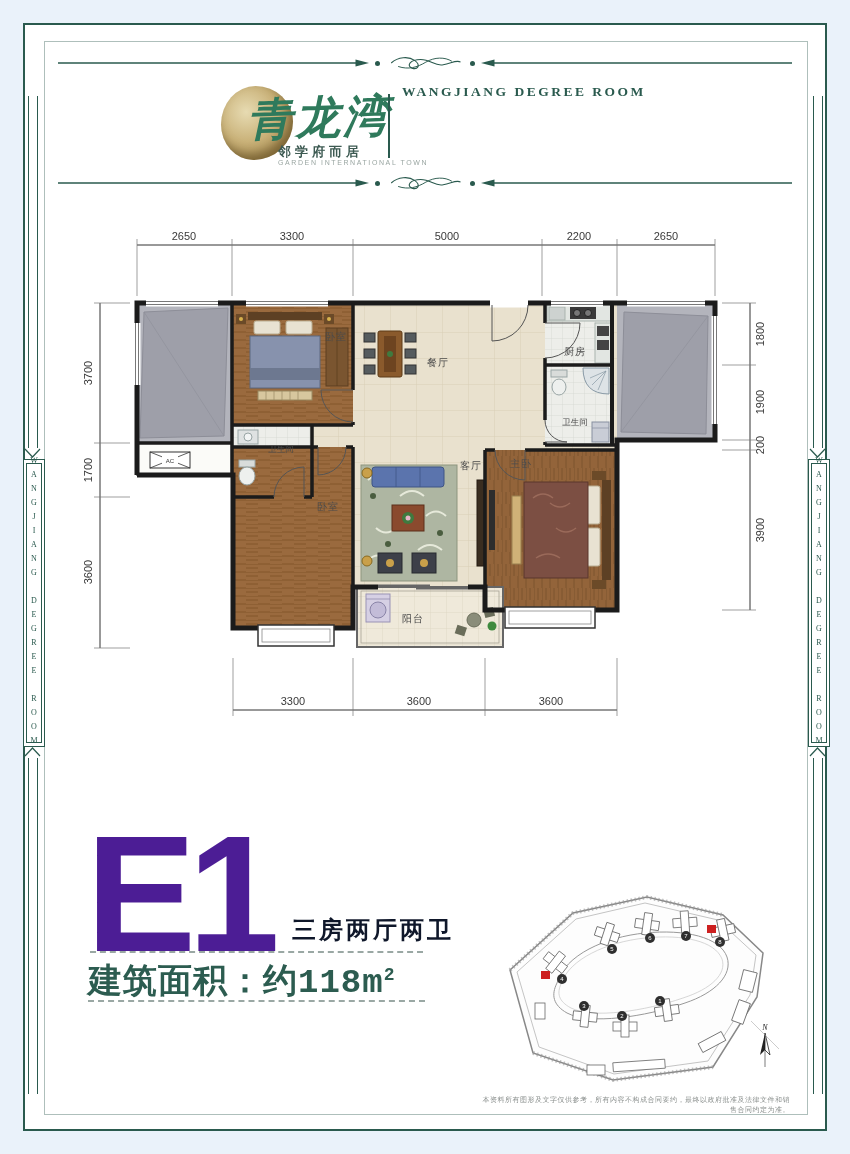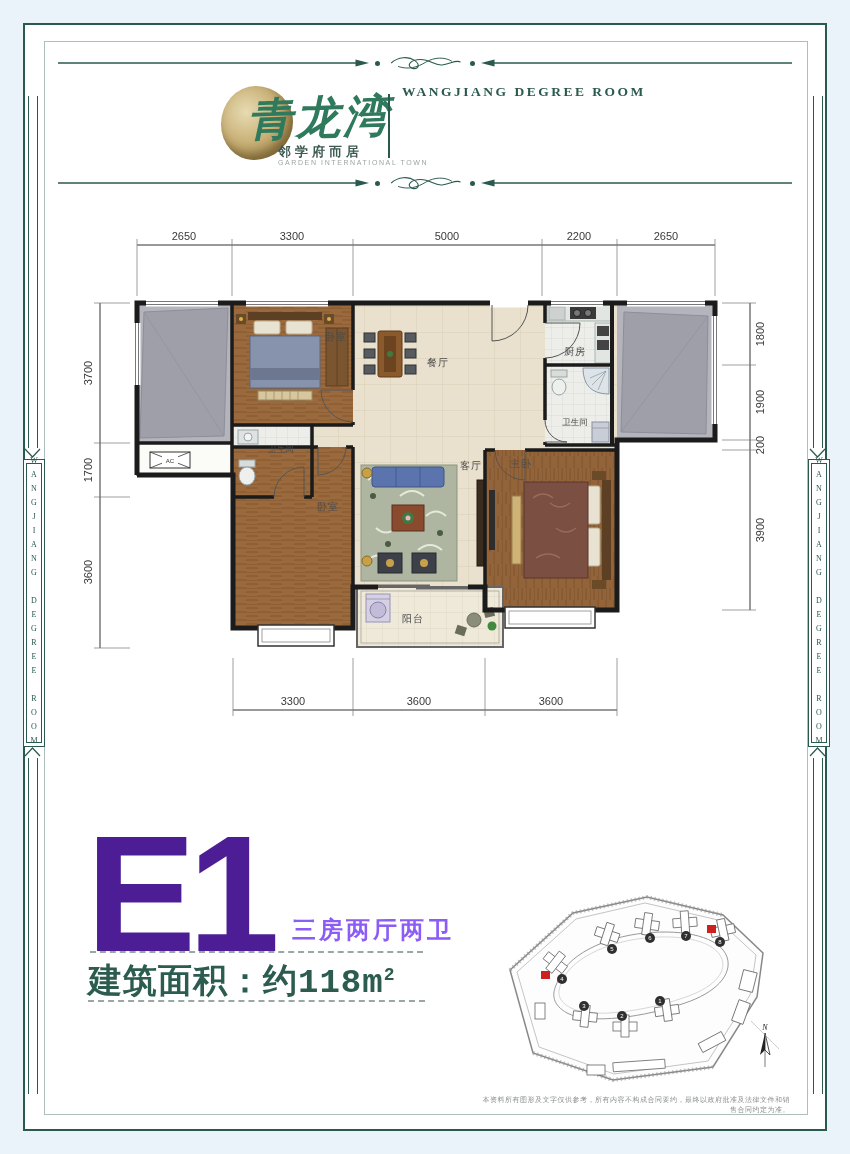--- a/index.html
+++ b/index.html
@@ -31,21 +31,21 @@
   .logoR-en{position:absolute;left:402px;top:84px;width:240px;text-align:center;font-family:"Liberation Serif",serif;
     font-weight:bold;font-size:13.5px;letter-spacing:2.5px;color:#2a5a4e;white-space:nowrap;}
   .logoR-cn{position:absolute;left:400px;top:96px;width:244px;text-align:center;font-size:49px;font-weight:bold;
     color:#2e6b57;letter-spacing:8px;white-space:nowrap;}
   .logoR-tag{position:absolute;left:400px;top:151px;width:244px;text-align:center;font-size:12.5px;font-weight:bold;
     letter-spacing:6px;color:#2e6b57;white-space:nowrap;}
 
   
   .unit-code{position:absolute;left:86px;top:812px;font-size:165px;line-height:1;font-weight:bold;
     letter-spacing:-8px;color:#4c1d95;}
-  .unit-layout{position:absolute;left:292px;top:914px;font-size:24px;font-weight:bold;letter-spacing:3px;color:#8b5cf6;}
+  .unit-layout{position:absolute;left:292px;top:914px;font-size:24px;font-weight:bold;letter-spacing:3px;color:#0f172a;}
   .dash1{position:absolute;left:90px;top:951px;width:333px;border-top:2px dashed #9aa8a4;}
   .dash2{position:absolute;left:88px;top:1000px;width:337px;border-top:2px dashed #9aa8a4;}
   .unit-area{position:absolute;left:88px;top:958px;font-size:34px;font-weight:bold;color:#2c5c50;letter-spacing:1px;font-family:Liberation Mono, monospace;}
   .unit-area sup{font-size:18px;vertical-align:super;}
 
   .disclaimer{position:absolute;left:480px;top:1095px;width:310px;text-align:right;font-size:7px;color:#8a8f8d;letter-spacing:.5px;}
 
   
   .dim{font-family:"Liberation Sans",sans-serif;font-size:11px;fill:#3a3a3a;}
   .room{font-family:"Liberation Sans",sans-serif;font-size:10px;fill:#4a4a4a;letter-spacing:1px;}

